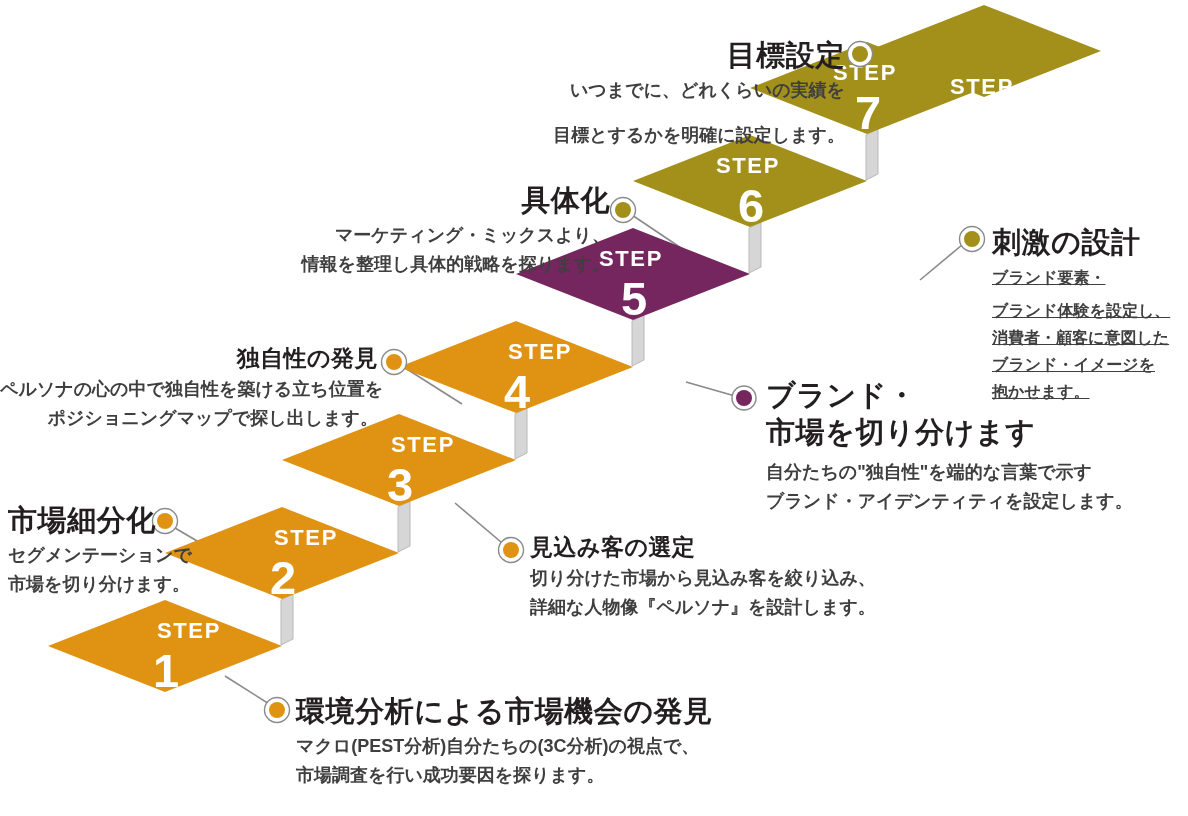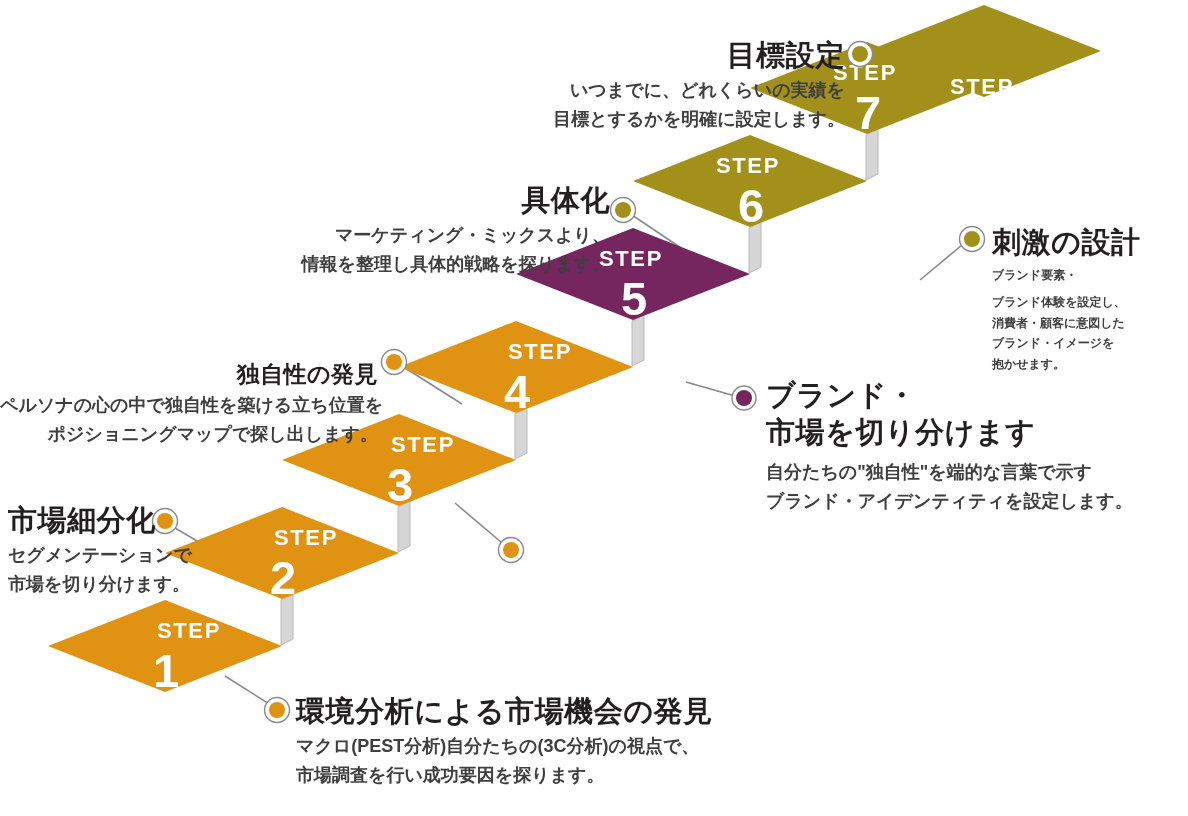--- a/index.html
+++ b/index.html
@@ -28,21 +28,21 @@
     white-space:nowrap;
     margin-top:4px;
     font-weight:bold;
   }
   .align-right{text-align:right;}
   .align-left{text-align:left;}
 
   .t-lg{font-size:29px;}
   .t-md{font-size:23px;}
   .d-sm{font-size:18px;}
-  .d-xs{font-size:12px;}
+  .d-xs{font-size:16px;text-decoration:underline;}
 </style>
 </head>
 <body>
 
 <div id="stage">
 
   <svg id="diagram" viewBox="0 0 1188 816" xmlns="http://www.w3.org/2000/svg">
 
     <g>
       <path d="M281 645 L281 600 L293 594 L293 639 Z" fill="#d6d6d6" stroke="#b9b9b9" stroke-width="1"></path>
@@ -154,22 +154,27 @@
     <div class="desc d-sm">マクロ(PEST分析)自分たちの(3C分析)の視点で、</div>
     <div class="desc d-sm" style="margin-top:1px">市場調査を行い成功要因を探ります。</div>
   </div>
 
   <div class="callout align-left" style="left:8px;top:503px;">
     <div class="title t-lg">市場細分化</div>
     <div class="desc d-sm">セグメンテーションで</div>
     <div class="desc d-sm" style="margin-top:1px">市場を切り分けます。</div>
   </div>
 
-
-  <div class="callout align-right" style="left:0px;top:360px;width:378px;">
+  <div class="callout align-left" style="left:530px;top:533px;">
+    <div class="title t-md">見込み客の選定</div>
+    <div class="desc d-sm">切り分けた市場から見込み客を絞り込み、</div>
+    <div class="desc d-sm" style="margin-top:1px">詳細な人物像『ペルソナ』を設計します。</div>
+  </div>
+
+  <div class="callout align-right" style="left:0px;top:344px;width:378px;">
     <div class="title t-md">独自性の発見</div>
     <div class="desc d-sm">ペルソナの心の中で独自性を築ける立ち位置を</div>
     <div class="desc d-sm" style="margin-top:1px">ポジショニングマップで探し出します。</div>
   </div>
 
   <div class="callout align-left" style="left:766px;top:378px;">
     <div class="title t-lg">ブランド・</div>
     <div class="title t-lg" style="margin-top:2px">市場を切り分けます</div>
     <div class="desc d-sm" style="margin-top:8px">自分たちの"独自性"を端的な言葉で示す</div>
     <div class="desc d-sm" style="margin-top:1px">ブランド・アイデンティティを設定します。</div>
@@ -177,21 +182,21 @@
 
   <div class="callout align-right" style="left:235px;top:183px;width:375px;">
     <div class="title t-lg">具体化</div>
     <div class="desc d-sm">マーケティング・ミックスより、</div>
     <div class="desc d-sm" style="margin-top:1px">情報を整理し具体的戦略を探ります。</div>
   </div>
 
   <div class="callout align-right" style="left:470px;top:38px;width:375px;">
     <div class="title t-lg">目標設定</div>
     <div class="desc d-sm">いつまでに、どれくらいの実績を</div>
-    <div class="desc d-sm" style="margin-top:1px">目標とするかを明確に設定します。</div>
+    <div class="desc d-sm" style="margin-top:17px">目標とするかを明確に設定します。</div>
   </div>
 
   <div class="callout align-left" style="left:992px;top:225px;">
     <div class="title t-lg">刺激の設計</div>
     <div class="desc d-xs" style="margin-top:6px">ブランド要素・</div>
     <div class="desc d-xs" style="margin-top:8px">ブランド体験を設定し、</div>
     <div class="desc d-xs" style="margin-top:2px">消費者・顧客に意図した</div>
     <div class="desc d-xs" style="margin-top:2px">ブランド・イメージを</div>
     <div class="desc d-xs" style="margin-top:2px">抱かせます。</div>
   </div>

